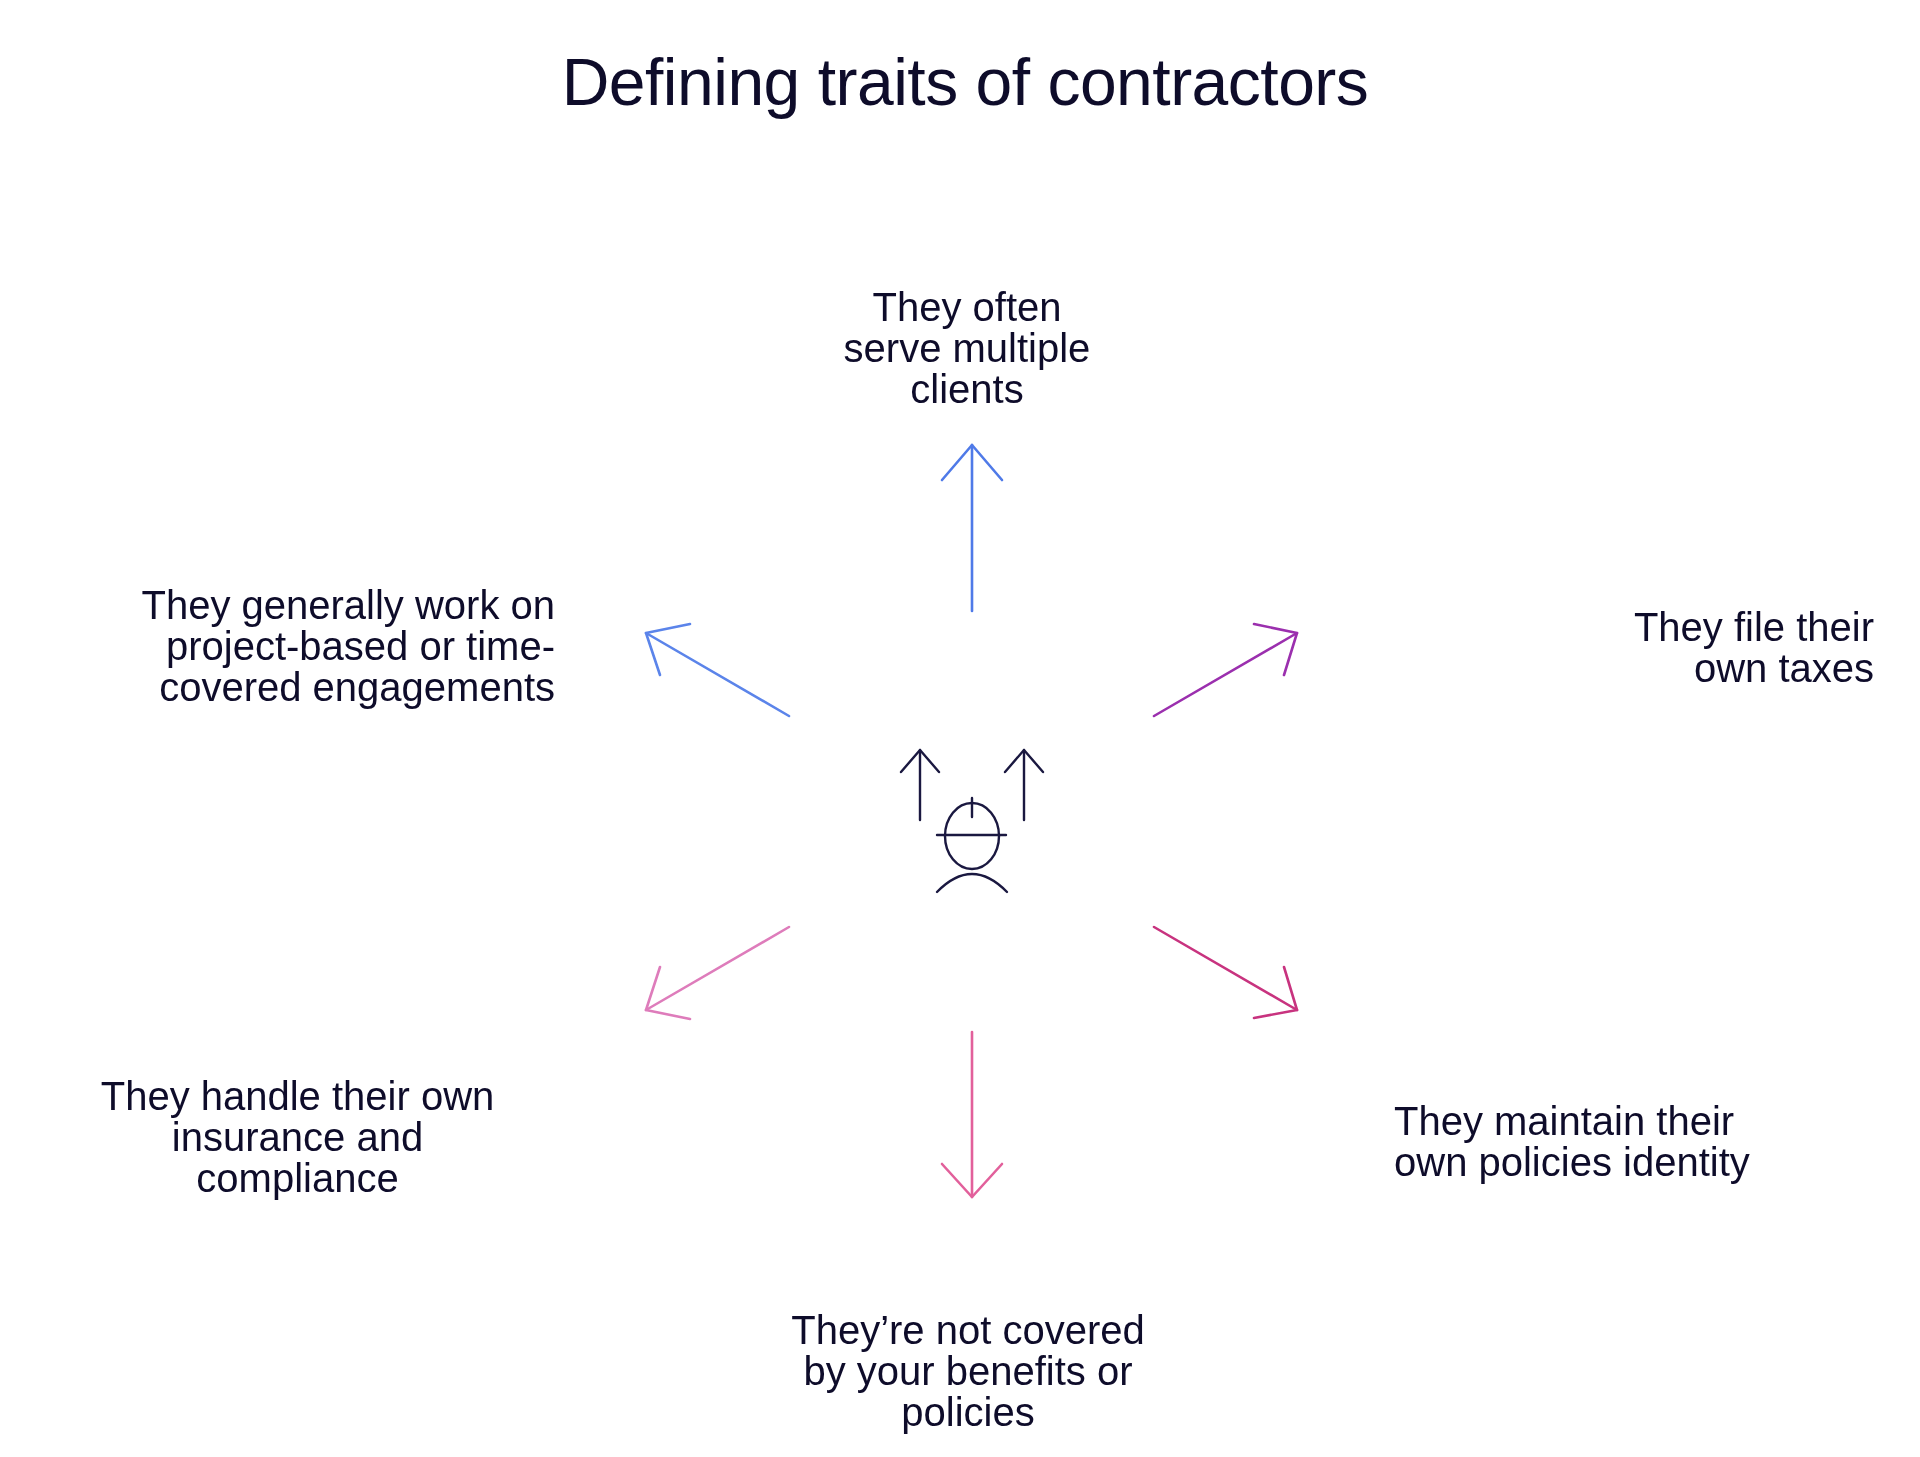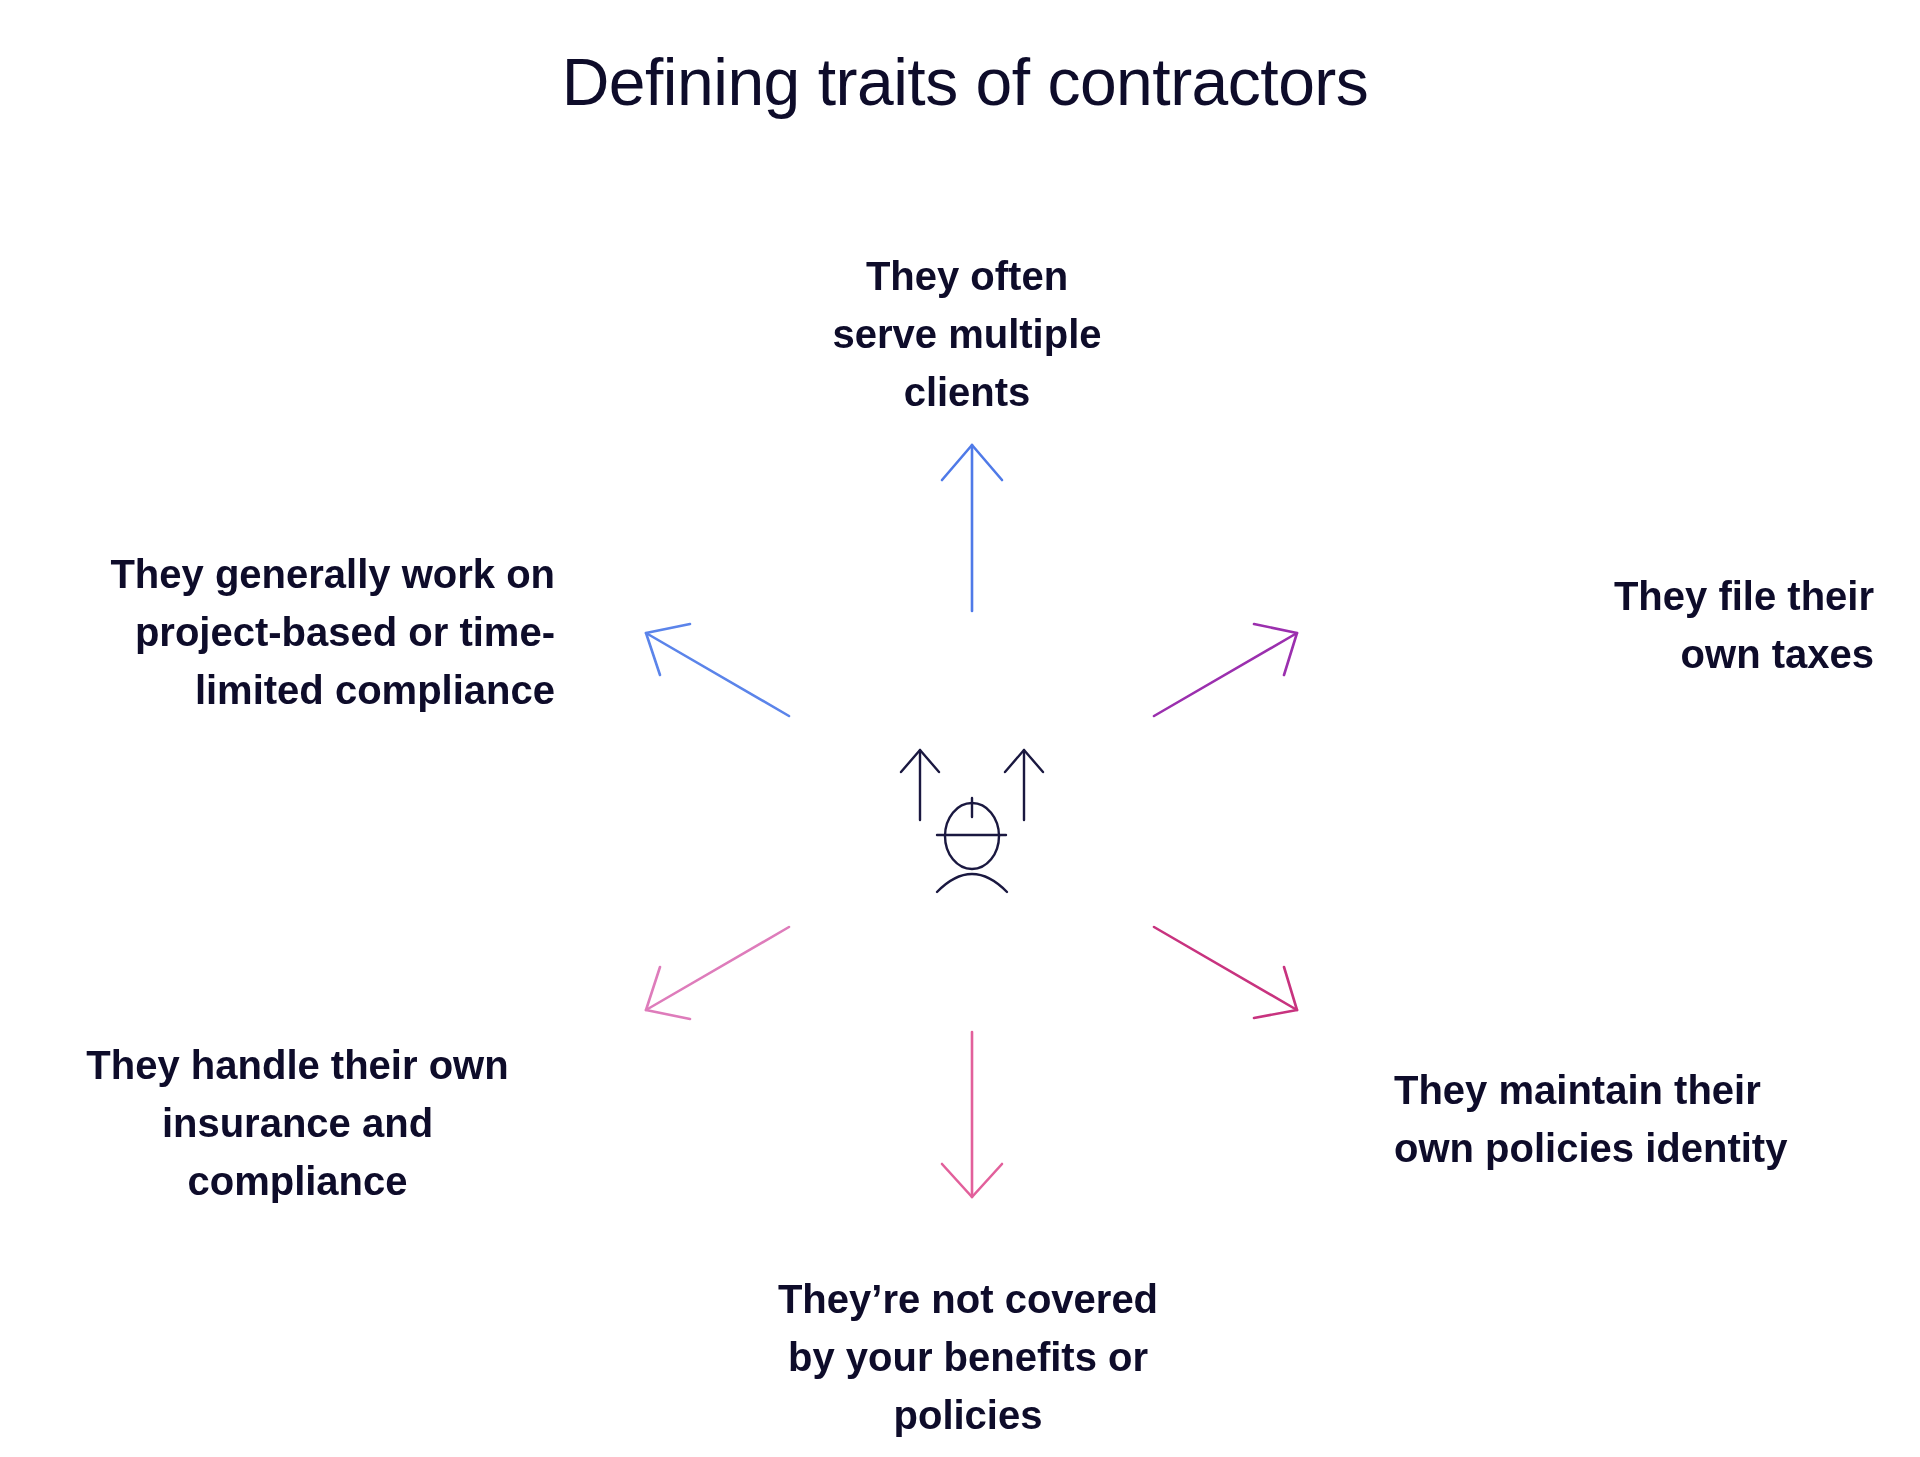--- a/index.html
+++ b/index.html
@@ -1,39 +1,39 @@
 <!DOCTYPE html>
 <html><head>
 <meta charset="utf-8">
 <style>
   html, body { margin: 0; padding: 0; background: #ffffff; }
   body { width: 1920px; height: 1457px; position: relative; overflow: hidden;
          font-family: "Liberation Sans", "DejaVu Sans", sans-serif; color: #0e0c2a; }
   .title { position: absolute; left: 0; top: 42px; width: 1930px; text-align: center;
            font-size: 66px; font-weight: 500; letter-spacing: -0.5px; line-height: 80px; }
-  .trait { position: absolute; font-size: 40px; line-height: 58px; font-weight: 700; white-space: pre-line; }
+  .trait { position: absolute; font-size: 40px; line-height: 41px; font-weight: 400; white-space: pre-line; margin-top: 40px; }
   .t-top { left: 767px; top: 247px; width: 400px; text-align: center; }
   .t-ul  { left: 40px; top: 545px; width: 515px; text-align: right; }
   .t-ur  { left: 1394px; top: 567px; width: 480px; text-align: right; }
   .t-ll  { left: 40px; top: 1036px; width: 515px; text-align: center; }
   .t-lr  { left: 1394px; top: 1061px; width: 520px; text-align: left; }
   .t-bot { left: 768px; top: 1270px; width: 400px; text-align: center; }
   svg.diagram { position: absolute; left: 0; top: 0; }
 </style>
 </head>
 <body>
 
 <div class="title">Defining traits of contractors</div>
 
 <div class="trait t-top">They often
 serve multiple
 clients</div>
 <div class="trait t-ul">They generally work on
 project-based or time-
-limited compliance</div>
+covered engagements</div>
 <div class="trait t-ur">They file their
 own taxes</div>
 <div class="trait t-ll">They handle their own
 insurance and
 compliance</div>
 <div class="trait t-lr">They maintain their
 own policies identity</div>
 <div class="trait t-bot">They’re not covered
 by your benefits or
 policies</div>

